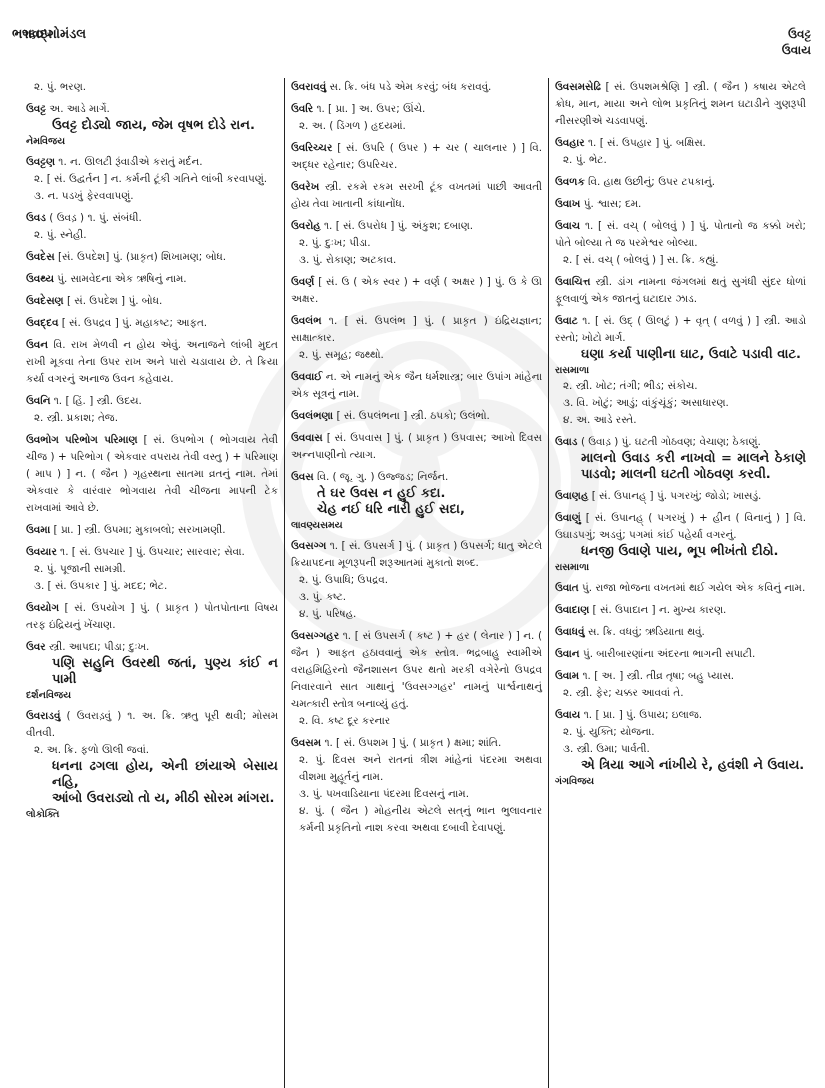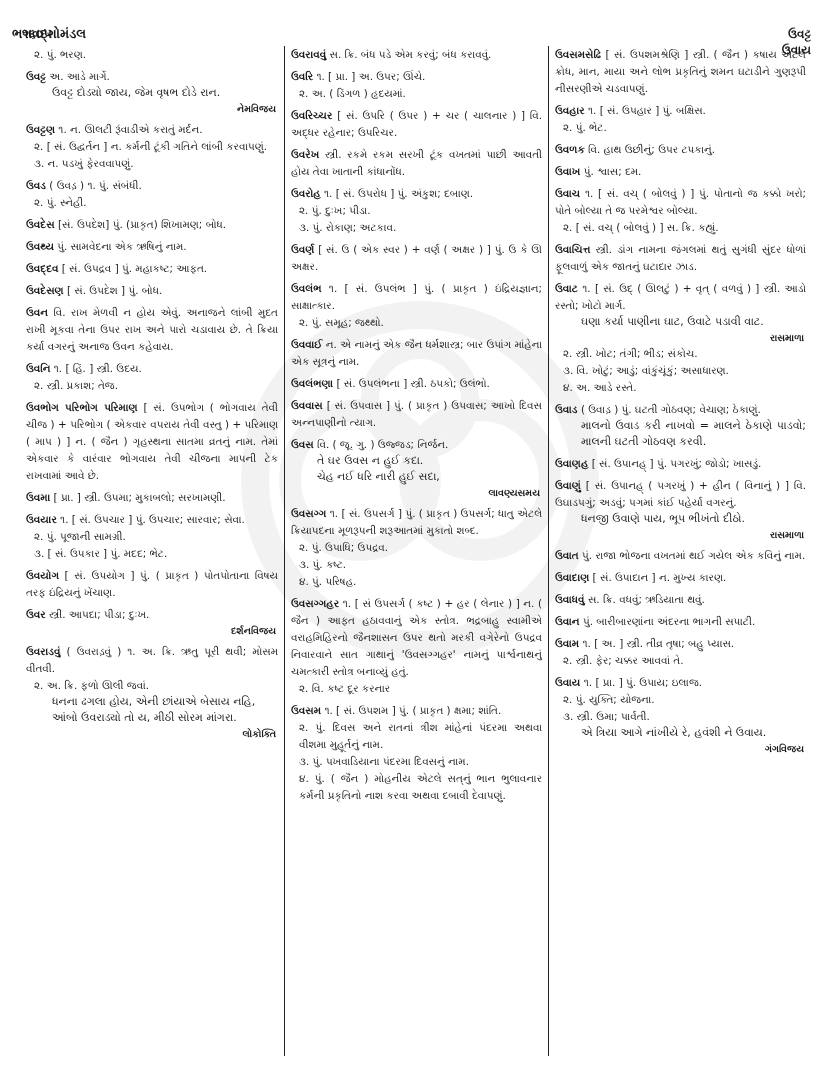--- a/index.html
+++ b/index.html
@@ -11,30 +11,30 @@
     position: absolute; left: 240px; top: 280px; width: 360px; height: 420px;
     pointer-events: none; opacity: 0.10;
   }
   .page-header {
     position: absolute; top: 0; left: 0; width: 825px; height: 56px;
   }
   .page-number { position: absolute; left: 22px; top: 26px; font-size: 13px; font-weight: bold; text-align: center; }
   .page-title { position: absolute; left: 0; width: 692px; text-align: left; top: 26px; font-size: 13px; font-weight: bold; margin-left: 12px; }
   .guide-words { position: absolute; right: 14px; top: 26px; text-align: right; font-size: 12px; font-weight: bold; line-height: 16px; }
   .columns {
-    position: absolute; top: 46px; left: 20px; width: 792px; height: 1010px;
+    position: absolute; top: 78px; left: 20px; width: 792px; height: 1010px;
     display: flex;
   }
   .col { width: 264px; padding: 0 6px; box-sizing: border-box; font-size: 10.4px; line-height: 17px; }
   .col + .col { border-left: 1.5px solid #222; }
   .entry { margin-bottom: 5px; text-align: justify; }
   .hw { font-weight: bold; }
   .sense { padding-left: 8px; text-align: justify; }
-  .quote { padding-left: 26px; font-size: 11px; font-weight: normal; line-height: 16px; }
-  .source { text-align: right; font-size: 9.6px; font-weight: bold; line-height: 15px; padding-right: 2px; }
+  .quote { padding-left: 26px; font-size: 13px; font-weight: bold; line-height: 16px; }
+  .source { text-align: left; font-size: 9.6px; font-weight: bold; line-height: 15px; padding-right: 2px; }
 </style>
 </head>
 <body>
 
 <svg class="watermark" viewBox="0 0 360 420">
   <circle cx="180" cy="200" r="165" fill="none" stroke="#8a8a8a" stroke-width="28"></circle>
   <circle cx="120" cy="200" r="70" fill="none" stroke="#8a8a8a" stroke-width="22"></circle>
   <circle cx="240" cy="200" r="70" fill="none" stroke="#8a8a8a" stroke-width="22"></circle>
   <circle cx="180" cy="120" r="50" fill="none" stroke="#8a8a8a" stroke-width="18"></circle>
 </svg>
@@ -67,24 +67,24 @@
         <div><span class="hw">ઉવડ</span> <span>( ઉવડ઼ ) ૧. પું. સંબંધી.</span></div>
         <div class="sense">૨. પું. સ્નેહી.</div>
       </div>
       <div class="entry">
         <div><span class="hw">ઉવદેસ</span> <span>[સં. ઉપદેશ] પું. (પ્રાકૃત) શિખામણ; બોધ.</span></div>
       </div>
       <div class="entry">
         <div><span class="hw">ઉવથ્ય</span> <span>પું. સામવેદના એક ઋષિનું નામ.</span></div>
       </div>
       <div class="entry">
+        <div><span class="hw">ઉવદેસણ</span> <span>[ સં. ઉપદેશ ] પું. બોધ.</span></div>
+      </div>
+      <div class="entry">
         <div><span class="hw">ઉવદ્દવ</span> <span>[ સં. ઉપદ્રવ ] પું. મહાકષ્ટ; આફત.</span></div>
-      </div>
-      <div class="entry">
-        <div><span class="hw">ઉવદેસણ</span> <span>[ સં. ઉપદેશ ] પું. બોધ.</span></div>
       </div>
       <div class="entry">
         <div><span class="hw">ઉવન</span> <span>વિ. રાખ મેળવી ન હોય એવું. અનાજને લાંબી મુદત રાખી મૂકવા તેના ઉપર રાખ અને પારો ચડાવાય છે. તે ક્રિયા કર્યા વગરનું અનાજ ઉવન કહેવાય.</span></div>
       </div>
       <div class="entry">
         <div><span class="hw">ઉવનિ</span> <span>૧. [ હિં. ] સ્ત્રી. ઉદય.</span></div>
         <div class="sense">૨. સ્ત્રી. પ્રકાશ; તેજ.</div>
       </div>
       <div class="entry">
         <div><span class="hw">ઉવભોગ પરિભોગ પરિમાણ</span> <span>[ સં. ઉપભોગ ( ભોગવાય તેવી ચીજ ) + પરિભોગ ( એકવાર વપરાય તેવી વસ્તુ ) + પરિમાણ ( માપ ) ] ન. ( જૈન ) ગૃહસ્થના સાતમા વ્રતનું નામ. તેમાં એકવાર કે વારંવાર ભોગવાય તેવી ચીજના માપની ટેક રાખવામાં આવે છે.</span></div>
@@ -95,20 +95,21 @@
       <div class="entry">
         <div><span class="hw">ઉવયાર</span> <span>૧. [ સં. ઉપચાર ] પું. ઉપચાર; સારવાર; સેવા.</span></div>
         <div class="sense">૨. પું. પૂજાની સામગ્રી.</div>
         <div class="sense">૩. [ સં. ઉપકાર ] પું. મદદ; ભેટ.</div>
       </div>
       <div class="entry">
         <div><span class="hw">ઉવયોગ</span> <span>[ સં. ઉપયોગ ] પું. ( પ્રાકૃત ) પોતપોતાના વિષય તરફ ઇંદ્રિયનું ખેંચાણ.</span></div>
       </div>
       <div class="entry">
         <div><span class="hw">ઉવર</span> <span>સ્ત્રી. આપદા; પીડા; દુઃખ.</span></div>
+        <div class="quote">પણિ સહુનિ ઉવરથી જતાં, પુણ્ય કાંઈ ન પામી</div>
         <div class="source">દર્શનવિજય</div>
       </div>
       <div class="entry">
         <div><span class="hw">ઉવરાડવું</span> <span>( ઉવરાડ઼વું ) ૧. અ. ક્રિ. ઋતુ પૂરી થવી; મોસમ વીતવી.</span></div>
         <div class="sense">૨. અ. ક્રિ. ફળો ઊલી જવાં.</div>
         <div class="quote">ધનના ઢગલા હોય, એની છાંયાએ બેસાય નહિ,</div>
         <div class="quote">આંબો ઉવરાડ્યો તો ય, મીઠી સોરમ માંગરા.</div>
         <div class="source">લોકોક્તિ</div>
       </div>
     </div>

